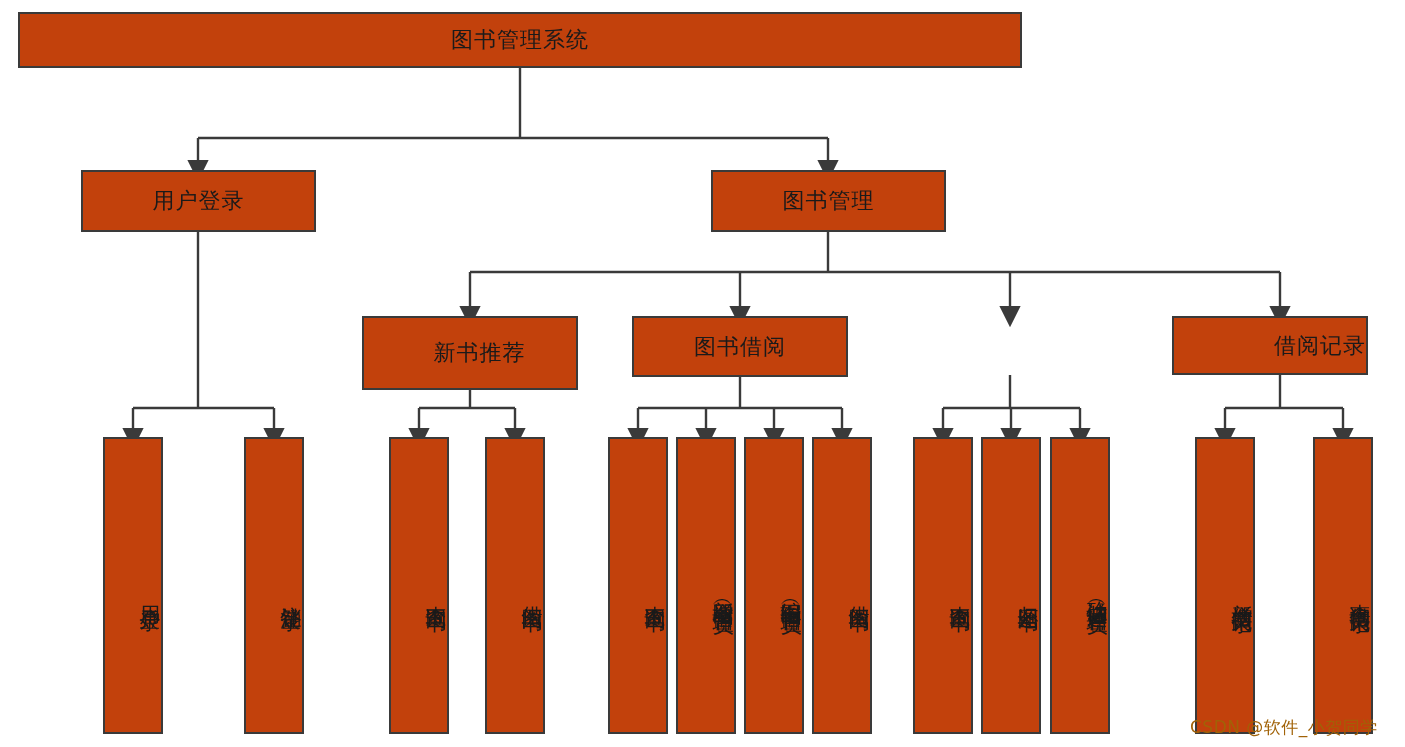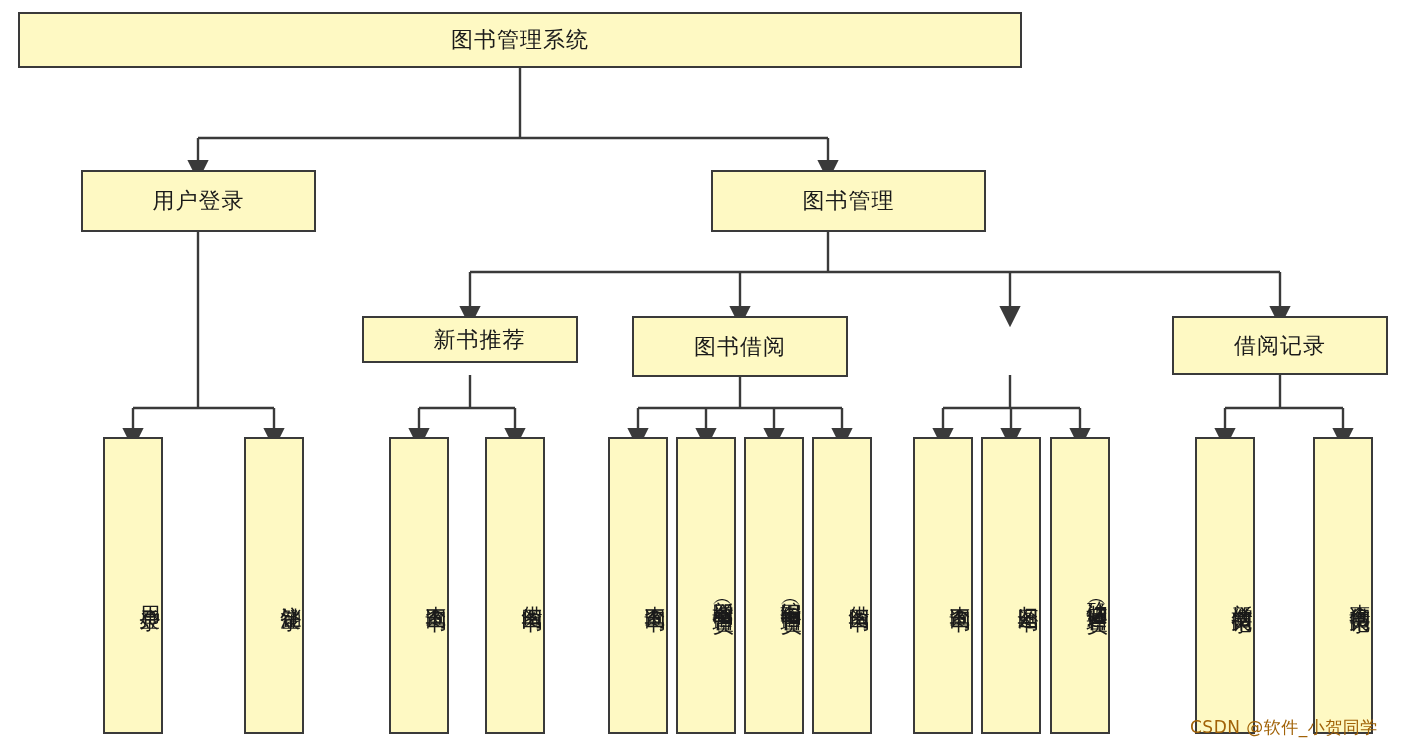--- a/index.html
+++ b/index.html
@@ -1,21 +1,21 @@
 <!DOCTYPE html>
 <html><head>
 <meta charset="utf-8">
 <style>
   html,body{margin:0;padding:0;background:#ffffff;}
   body{width:1405px;height:747px;overflow:hidden;
        font-family:"DejaVu Sans","Liberation Sans",sans-serif;}
   #canvas{position:relative;width:1405px;height:747px;background:#ffffff;}
   svg#edges{position:absolute;left:0;top:0;width:1405px;height:747px;}
   .node{position:absolute;box-sizing:border-box;border:2px solid #3a3a3a;
-        background:#fef9c3;display:flex;align-items:center;justify-content:center;
+        background:#c2410c;display:flex;align-items:center;justify-content:center;
         color:#1a1a1a;}
   .node.h{font-size:22px;letter-spacing:1px;}
   .node.v{writing-mode:vertical-rl;text-orientation:upright;font-size:21px;
           letter-spacing:2px;padding-top:14px;align-items:flex-start;}
   .node.v span{writing-mode:vertical-rl;text-orientation:upright;line-height:1.12;}
   .watermark{position:absolute;color:#a16207;font-size:17px;white-space:nowrap;
              letter-spacing:0.5px;}
 </style>
 </head>
 <body>
@@ -72,31 +72,31 @@
     </g>
   </svg>
 
   <div class="node h" style="left:18px;top:12px;width:1004px;height:56px;">
     <span>图书管理系统</span>
   </div>
 
   <div class="node h" style="left:81px;top:170px;width:235px;height:62px;">
     <span>用户登录</span>
   </div>
-  <div class="node h" style="left:711px;top:170px;width:275px;height:62px;">
+  <div class="node h" style="left:711px;top:170px;width:235px;height:62px;">
     <span>图书管理</span>
   </div>
 
-  <div class="node h" style="left:362px;top:316px;width:216px;height:47px;padding-left:19px;">
+  <div class="node h" style="left:362px;top:316px;width:216px;height:74px;padding-left:19px;">
     <span>新书推荐</span>
   </div>
   <div class="node h" style="left:632px;top:316px;width:216px;height:61px;">
     <span>图书借阅</span>
   </div>
-  <div class="node h" style="left:1172px;top:316px;width:216px;height:59px;">
+  <div class="node h" style="left:1172px;top:316px;width:196px;height:59px;justify-content:flex-end;">
     <span>借阅记录</span>
   </div>
 
   <div class="node v" style="left:103px;top:437px;width:60px;height:297px;">
     <span>用户登录</span>
   </div>
   <div class="node v" style="left:244px;top:437px;width:60px;height:297px;">
     <span>注销登录</span>
   </div>
 

